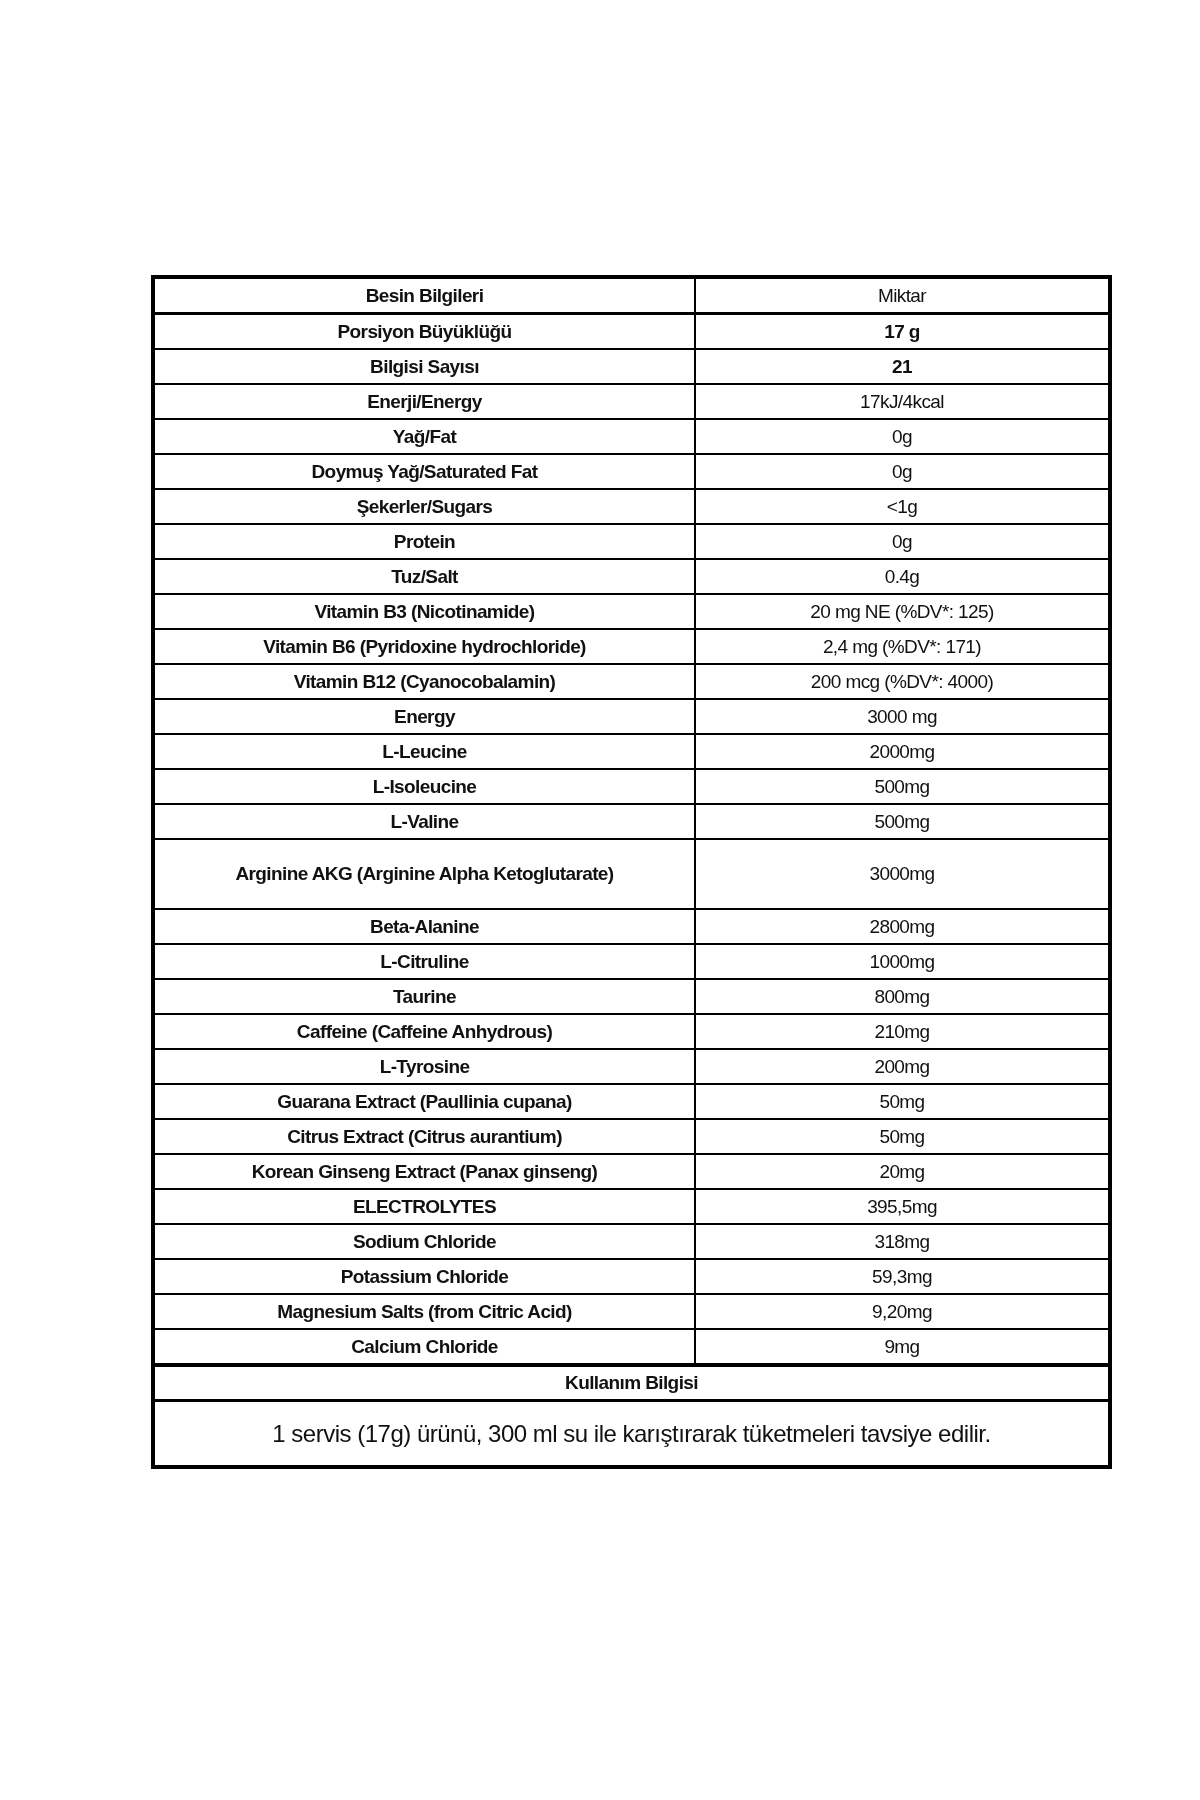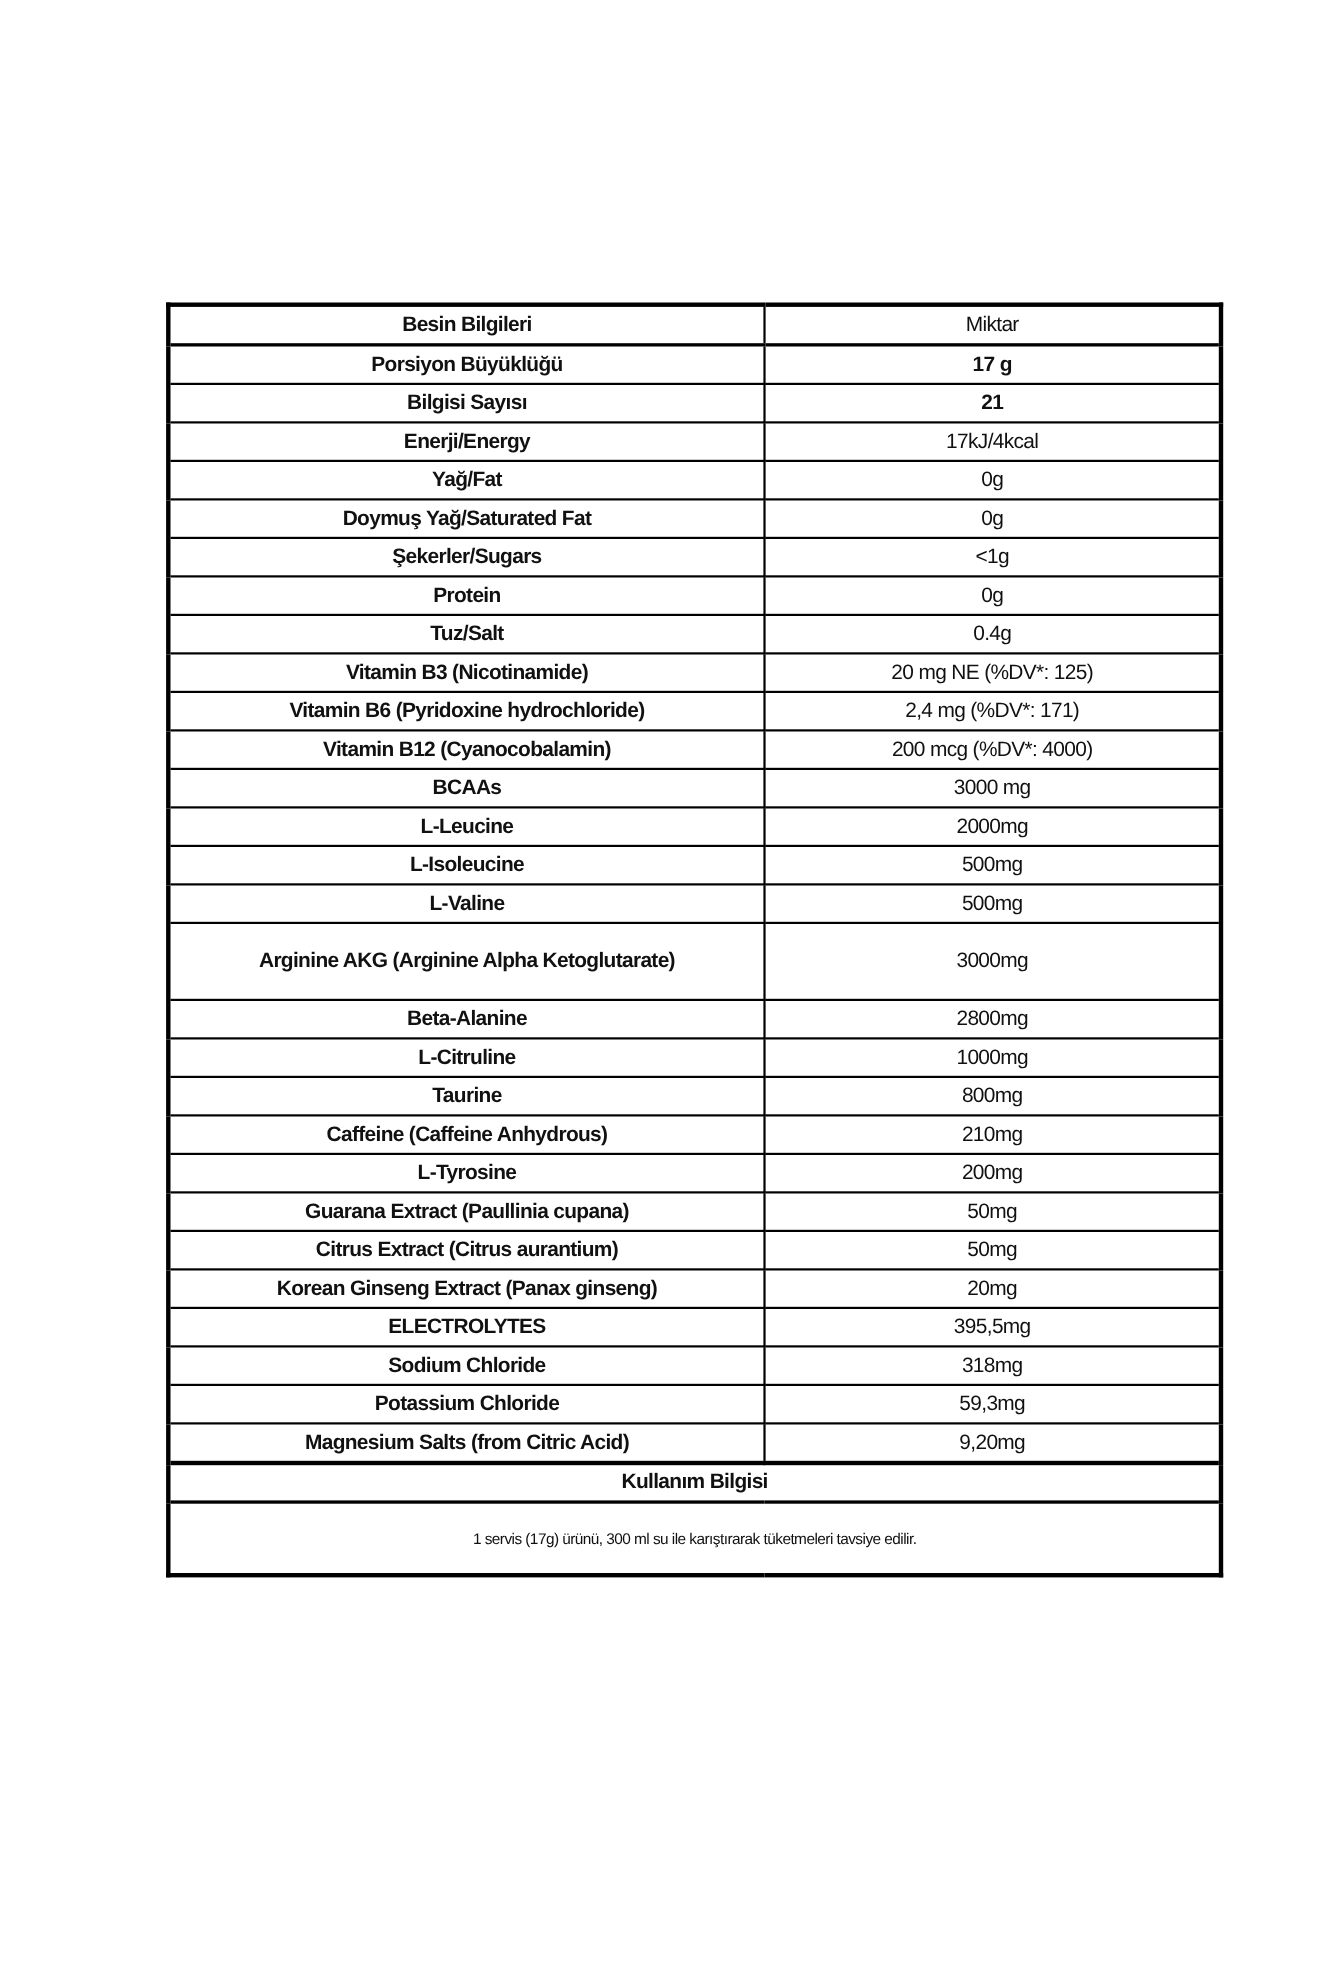--- a/index.html
+++ b/index.html
@@ -10,21 +10,21 @@
   td { border: 2px solid #000; text-align: center; vertical-align: middle; padding: 0;
        font-size: 19px; letter-spacing: -0.6px; height: 33px; line-height: 22px; }
   td.name { width: 539px; font-weight: bold; }
   td.val { font-weight: normal; }
   tr.head td { border-top: 4px solid #000; border-bottom: 3px solid #000; height: 33px; }
   tr.bold td.val { font-weight: bold; }
   tr.double td { height: 68px; line-height: 34px; }
   td.outer-l { border-left: 4px solid #000; }
   td.outer-r { border-right: 4px solid #000; }
   tr.usage-title td { border: 4px solid #000; border-bottom: 3px solid #000; font-weight: bold; height: 32px; }
-  tr.usage-text td { border: 4px solid #000; border-top: 1px solid #000; height: 63px; font-size: 14px; letter-spacing: -0.5px; }
+  tr.usage-text td { border: 4px solid #000; border-top: 1px solid #000; height: 63px; font-size: 24px; letter-spacing: -0.5px; }
 </style>
 </head>
 <body>
 
 <div class="sheet">
   <table>
     <tbody id="tbody">
       <tr class="head">
         <td class="name outer-l">Besin Bilgileri</td>
         <td class="val outer-r" style="font-weight:normal">Miktar</td>
@@ -67,21 +67,21 @@
         </tr>
         <tr>
           <td class="name outer-l">Vitamin B6 (Pyridoxine hydrochloride)</td>
           <td class="val outer-r">2,4 mg (%DV*: 171)</td>
         </tr>
         <tr>
           <td class="name outer-l">Vitamin B12 (Cyanocobalamin)</td>
           <td class="val outer-r">200 mcg (%DV*: 4000)</td>
         </tr>
         <tr>
-          <td class="name outer-l">BCAAs</td>
+          <td class="name outer-l">Energy</td>
           <td class="val outer-r">3000 mg</td>
         </tr>
         <tr>
           <td class="name outer-l">L-Leucine</td>
           <td class="val outer-r">2000mg</td>
         </tr>
         <tr>
           <td class="name outer-l">L-Isoleucine</td>
           <td class="val outer-r">500mg</td>
         </tr>
@@ -134,20 +134,24 @@
           <td class="val outer-r">318mg</td>
         </tr>
         <tr>
           <td class="name outer-l">Potassium Chloride</td>
           <td class="val outer-r">59,3mg</td>
         </tr>
         <tr>
           <td class="name outer-l">Magnesium Salts (from Citric Acid)</td>
           <td class="val outer-r">9,20mg</td>
         </tr>
+        <tr>
+          <td class="name outer-l">Calcium Chloride</td>
+          <td class="val outer-r">9mg</td>
+        </tr>
       </tbody>
     <tbody>
       <tr class="usage-title">
         <td colspan="2">Kullanım Bilgisi</td>
       </tr>
       <tr class="usage-text">
         <td colspan="2">1 servis (17g) ürünü, 300 ml su ile karıştırarak tüketmeleri tavsiye edilir.</td>
       </tr>
     </tbody>
   </table>

